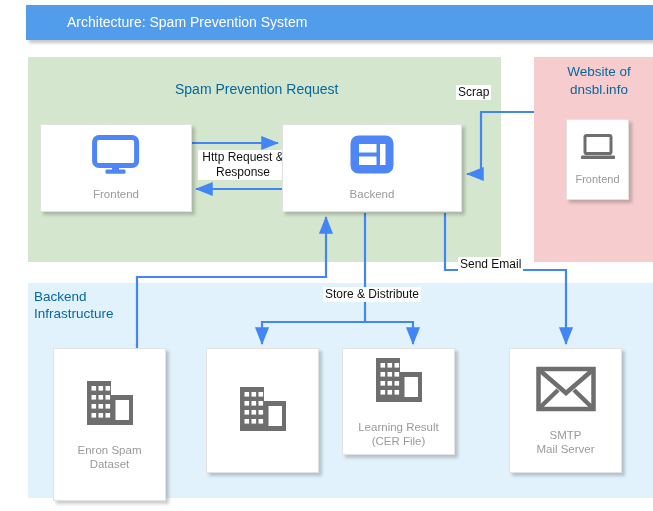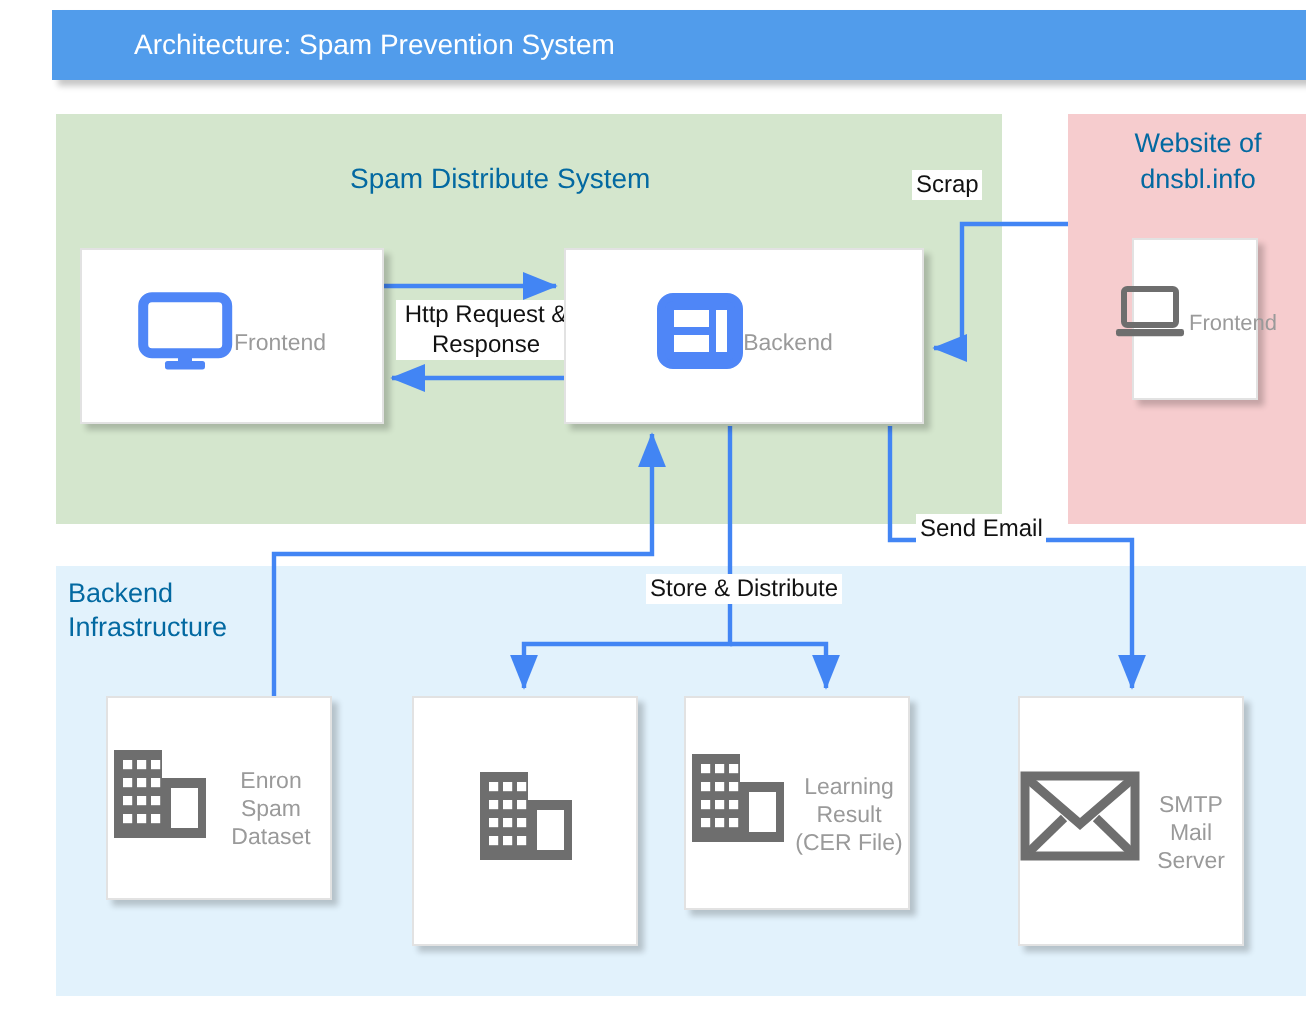--- a/index.html
+++ b/index.html
@@ -91,38 +91,38 @@
     line-height: 17px;
   }
   
   .node {
     position: absolute;
     background: #ffffff;
     border: 1px solid #e2e2e2;
     box-shadow: 3px 3px 3px rgba(0,0,0,0.20);
     box-sizing: border-box;
     display: flex;
-    flex-direction: row;
+    flex-direction: column;
     align-items: center;
     justify-content: center;
   }
   .node-label {
     font-size: 11.5px;
     color: #9a9a9a;
     text-align: center;
     line-height: 14px;
     white-space: pre-line;
   }
   .node-icon {
     display: block;
   }
   .n-frontend  { left: 20px;  top: 124px; width: 152px; height: 88px; }
   .n-backend   { left: 262px; top: 124px; width: 180px; height: 88px; }
   .n-dnsbl-fe  { left: 546px; top: 119px; width: 63px;  height: 81px; }
-  .n-enron     { left: 33px;  top: 348px; width: 113px; height: 102px; }
+  .n-enron     { left: 33px;  top: 348px; width: 113px; height: 153px; }
   .n-dnsbllist { left: 186px; top: 348px; width: 113px; height: 125px; }
   .n-learning  { left: 322px; top: 348px; width: 113px; height: 107px; }
   .n-smtp      { left: 489px; top: 348px; width: 113px; height: 125px; }
 
   .n-frontend .node-label,
   .n-backend .node-label { margin-top: 8px; }
   .n-dnsbl-fe .node-label { margin-top: 5px; font-size: 11px; }
   .icon-box-bottom .node-label { margin-top: 12px; }
 
   
@@ -156,21 +156,21 @@
 <div id="canvas">
 
   <div class="titlebar">
     <div class="titlebar-text">Architecture: Spam Prevention System</div>
   </div>
 
   <div class="zone zone-green"></div>
   <div class="zone zone-pink"></div>
   <div class="zone zone-blue"></div>
 
-  <div class="zone-title zone-title-green">Spam Distribute System</div>
+  <div class="zone-title zone-title-green">Spam Prevention Request</div>
   <div class="zone-title zone-title-pink">Website of
 dnsbl.info</div>
   <div class="zone-title zone-title-blue">Backend
 Infrastructure</div>
 
   <svg id="edges" viewBox="0 0 653 511">
     <defs>
       <marker id="arrowhead" markerWidth="9" markerHeight="9" refX="7.6" refY="3.2" orient="auto" markerUnits="strokeWidth">
         <path d="M0,0 L8,3.2 L0,6.4 z" fill="#4285f4"></path>
       </marker>

